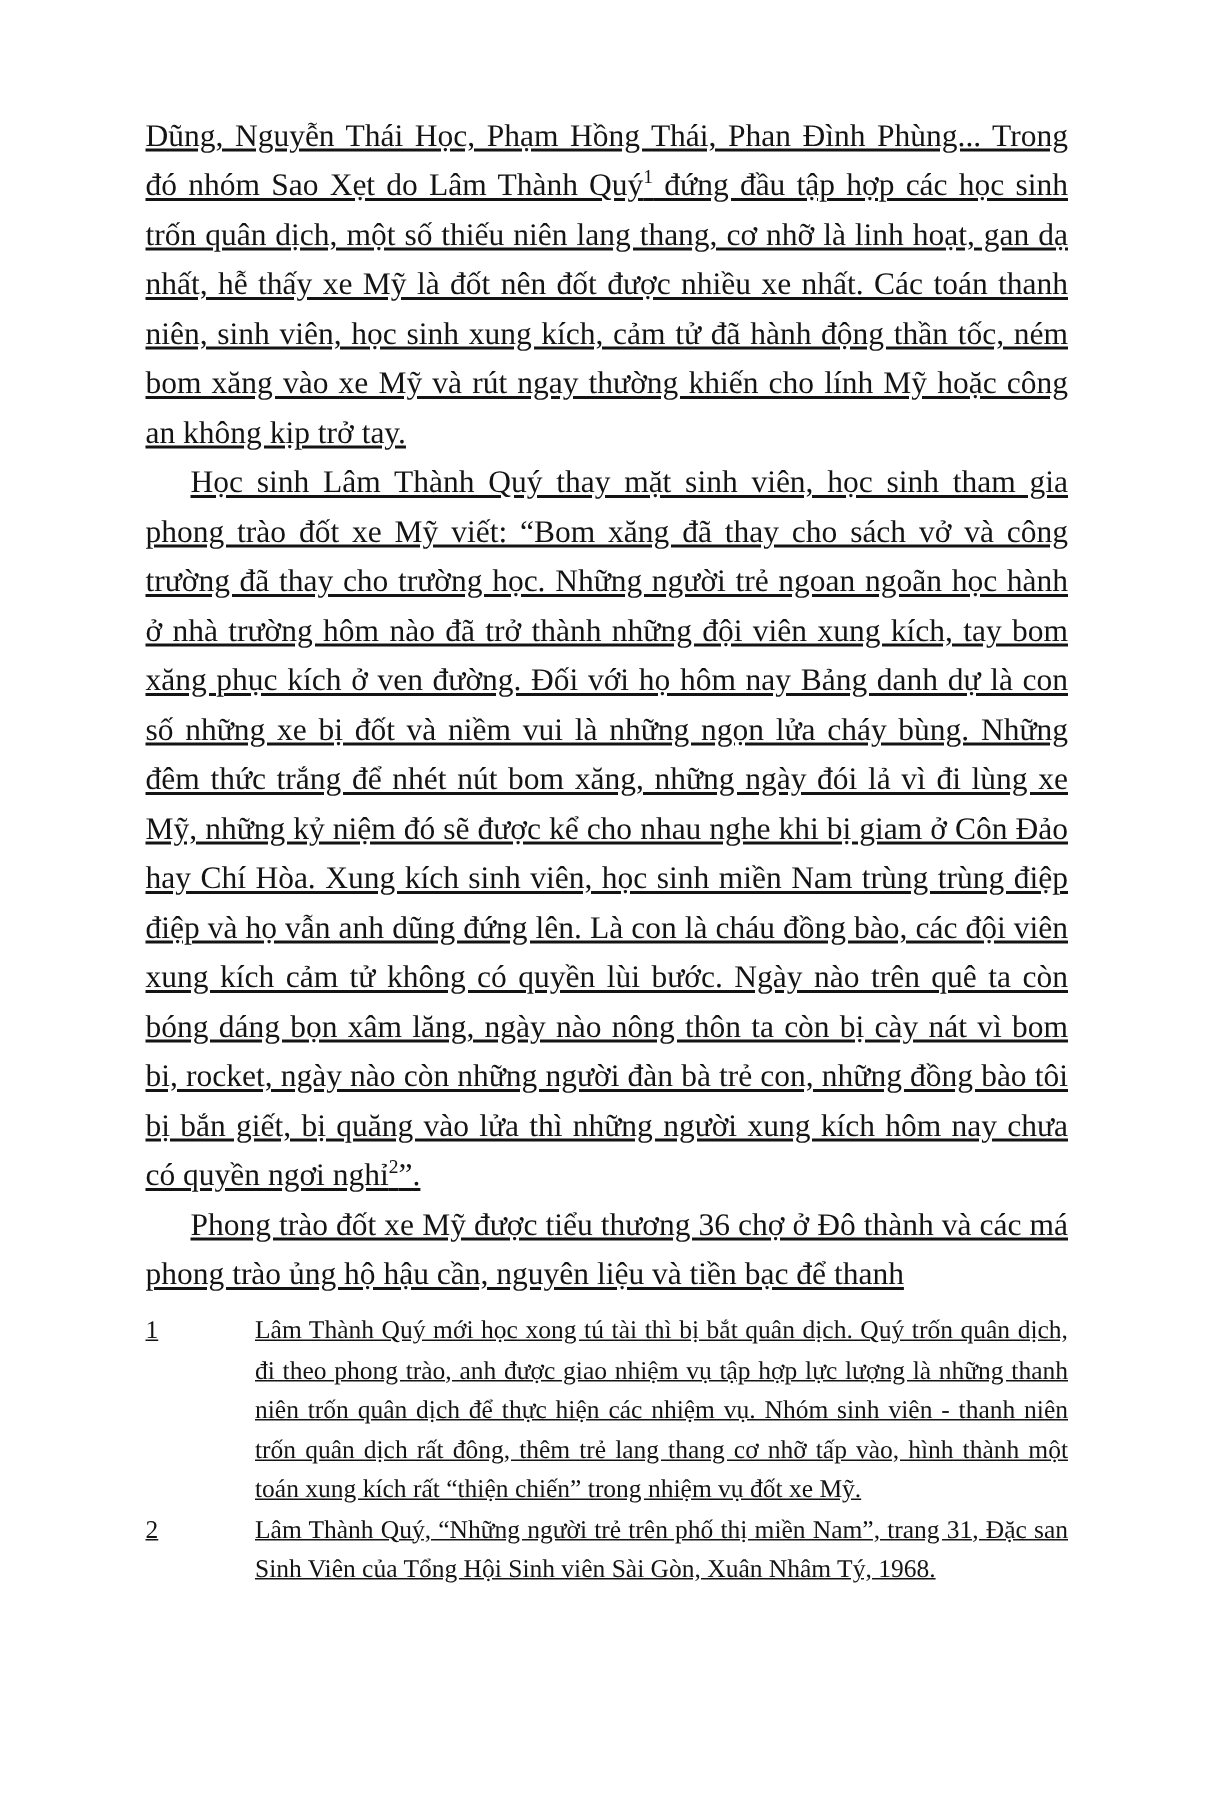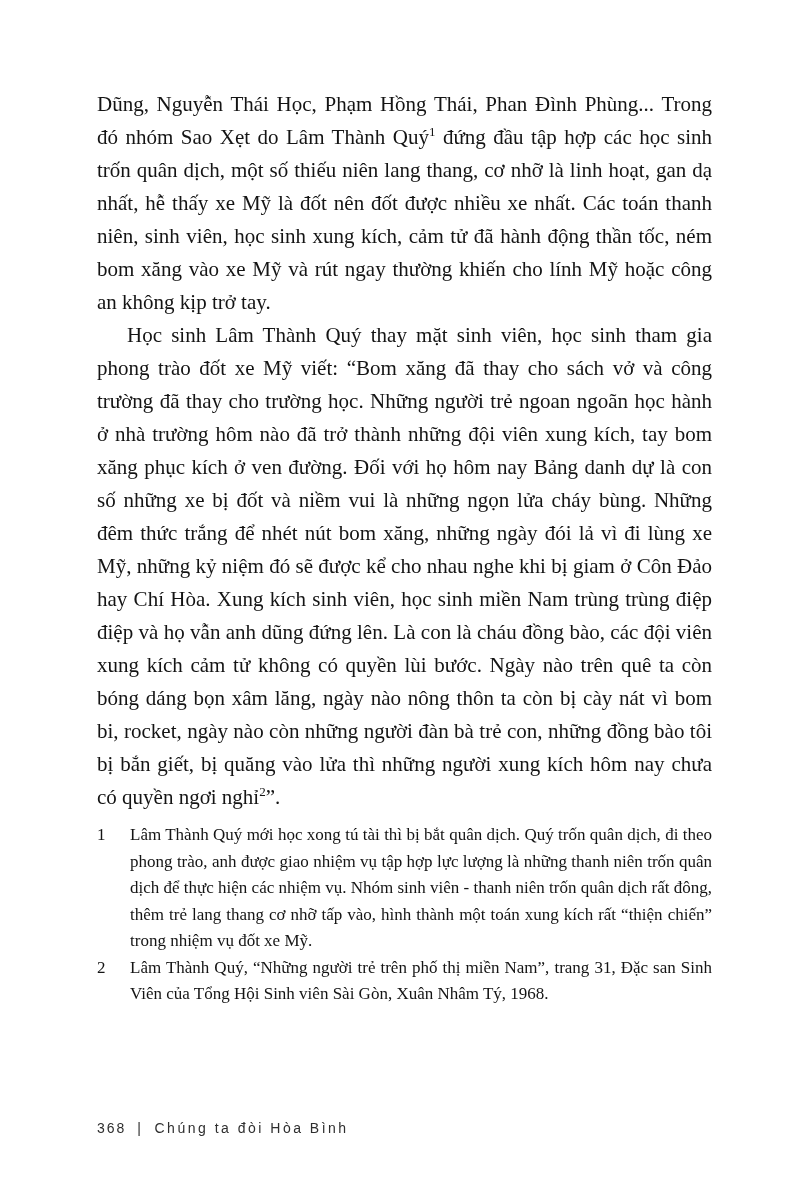--- a/index.html
+++ b/index.html
@@ -14,22 +14,23 @@
     margin: 0 auto;
     box-sizing: border-box;
     background: #ffffff;
     color: #141414;
     font-family: "Liberation Serif", "DejaVu Serif", serif;
     overflow: hidden;
   }
   .text-block {
     position: absolute;
     left: 97px;
-    top: 88px;
+    top: 74px;
     width: 615px;
+    text-decoration: underline;
   }
   .body-text {
     font-size: 21px;
     line-height: 33px;
     text-align: justify;
   }
   .para {
     margin: 0;
     padding: 0;
   }
@@ -50,20 +51,21 @@
     display: flex;
     align-items: flex-start;
   }
   .fn-num {
     flex: 0 0 33px;
     width: 33px;
   }
   .fn-text {
     flex: 1;
     text-align: justify;
+    margin-left: 40px;
   }
   .page-footer {
     position: absolute;
     left: 97px;
     top: 1120px;
     display: flex;
     align-items: center;
     font-family: "Liberation Sans", "DejaVu Sans", sans-serif;
     font-size: 14px;
     color: #2e2e2e;
@@ -83,34 +85,30 @@
 
 <div class="page">
 
   <div class="text-block">
 
     <div class="body-text">
       <p class="para"><span>Dũng, Nguyễn Thái Học, Phạm Hồng Thái, Phan Đình Phùng... Trong đó nhóm Sao Xẹt do Lâm Thành Quý</span><sup class="fn-ref">1</sup><span> đứng đầu tập hợp các học sinh trốn quân dịch, một số thiếu niên lang thang, cơ nhỡ là linh hoạt, gan dạ nhất, hễ thấy xe Mỹ là đốt nên đốt được nhiều xe nhất. Các toán thanh niên, sinh viên, học sinh xung kích, cảm tử đã hành động thần tốc, ném bom xăng vào xe Mỹ và rút ngay thường khiến cho lính Mỹ hoặc công an không kịp trở tay.</span></p>
 
       <p class="para indent"><span>Học sinh Lâm Thành Quý thay mặt sinh viên, học sinh tham gia phong trào đốt xe Mỹ viết: “Bom xăng đã thay cho sách vở và công trường đã thay cho trường học. Những người trẻ ngoan ngoãn học hành ở nhà trường hôm nào đã trở thành những đội viên xung kích, tay bom xăng phục kích ở ven đường. Đối với họ hôm nay Bảng danh dự là con số những xe bị đốt và niềm vui là những ngọn lửa cháy bùng. Những đêm thức trắng để nhét nút bom xăng, những ngày đói lả vì đi lùng xe Mỹ, những kỷ niệm đó sẽ được kể cho nhau nghe khi bị giam ở Côn Đảo hay Chí Hòa. Xung kích sinh viên, học sinh miền Nam trùng trùng điệp điệp và họ vẫn anh dũng đứng lên. Là con là cháu đồng bào, các đội viên xung kích cảm tử không có quyền lùi bước. Ngày nào trên quê ta còn bóng dáng bọn xâm lăng, ngày nào nông thôn ta còn bị cày nát vì bom bi, rocket, ngày nào còn những người đàn bà trẻ con, những đồng bào tôi bị bắn giết, bị quăng vào lửa thì những người xung kích hôm nay chưa có quyền ngơi nghỉ</span><sup class="fn-ref">2</sup><span>”.</span></p>
 
+      <p class="para indent"><span>Phong trào đốt xe Mỹ được tiểu thương 36 chợ ở Đô thành và các má phong trào ủng hộ hậu cần, nguyên liệu và tiền bạc để thanh</span></p>
     </div>
 
     <div class="footnotes">
       <div class="footnote">
         <span class="fn-num">1</span>
         <span class="fn-text">Lâm Thành Quý mới học xong tú tài thì bị bắt quân dịch. Quý trốn quân dịch, đi theo phong trào, anh được giao nhiệm vụ tập hợp lực lượng là những thanh niên trốn quân dịch để thực hiện các nhiệm vụ. Nhóm sinh viên - thanh niên trốn quân dịch rất đông, thêm trẻ lang thang cơ nhỡ tấp vào, hình thành một toán xung kích rất “thiện chiến” trong nhiệm vụ đốt xe Mỹ.</span>
       </div>
       <div class="footnote">
         <span class="fn-num">2</span>
         <span class="fn-text">Lâm Thành Quý, “Những người trẻ trên phố thị miền Nam”, trang 31, Đặc san Sinh Viên của Tổng Hội Sinh viên Sài Gòn, Xuân Nhâm Tý, 1968.</span>
       </div>
     </div>
 
   </div>
 
-  <div class="page-footer">
-    <span class="page-num">368</span>
-    <span class="footer-sep">|</span>
-    <span class="book-title">Chúng ta đòi Hòa Bình</span>
-  </div>
 
 </div>
 
 </body></html>

